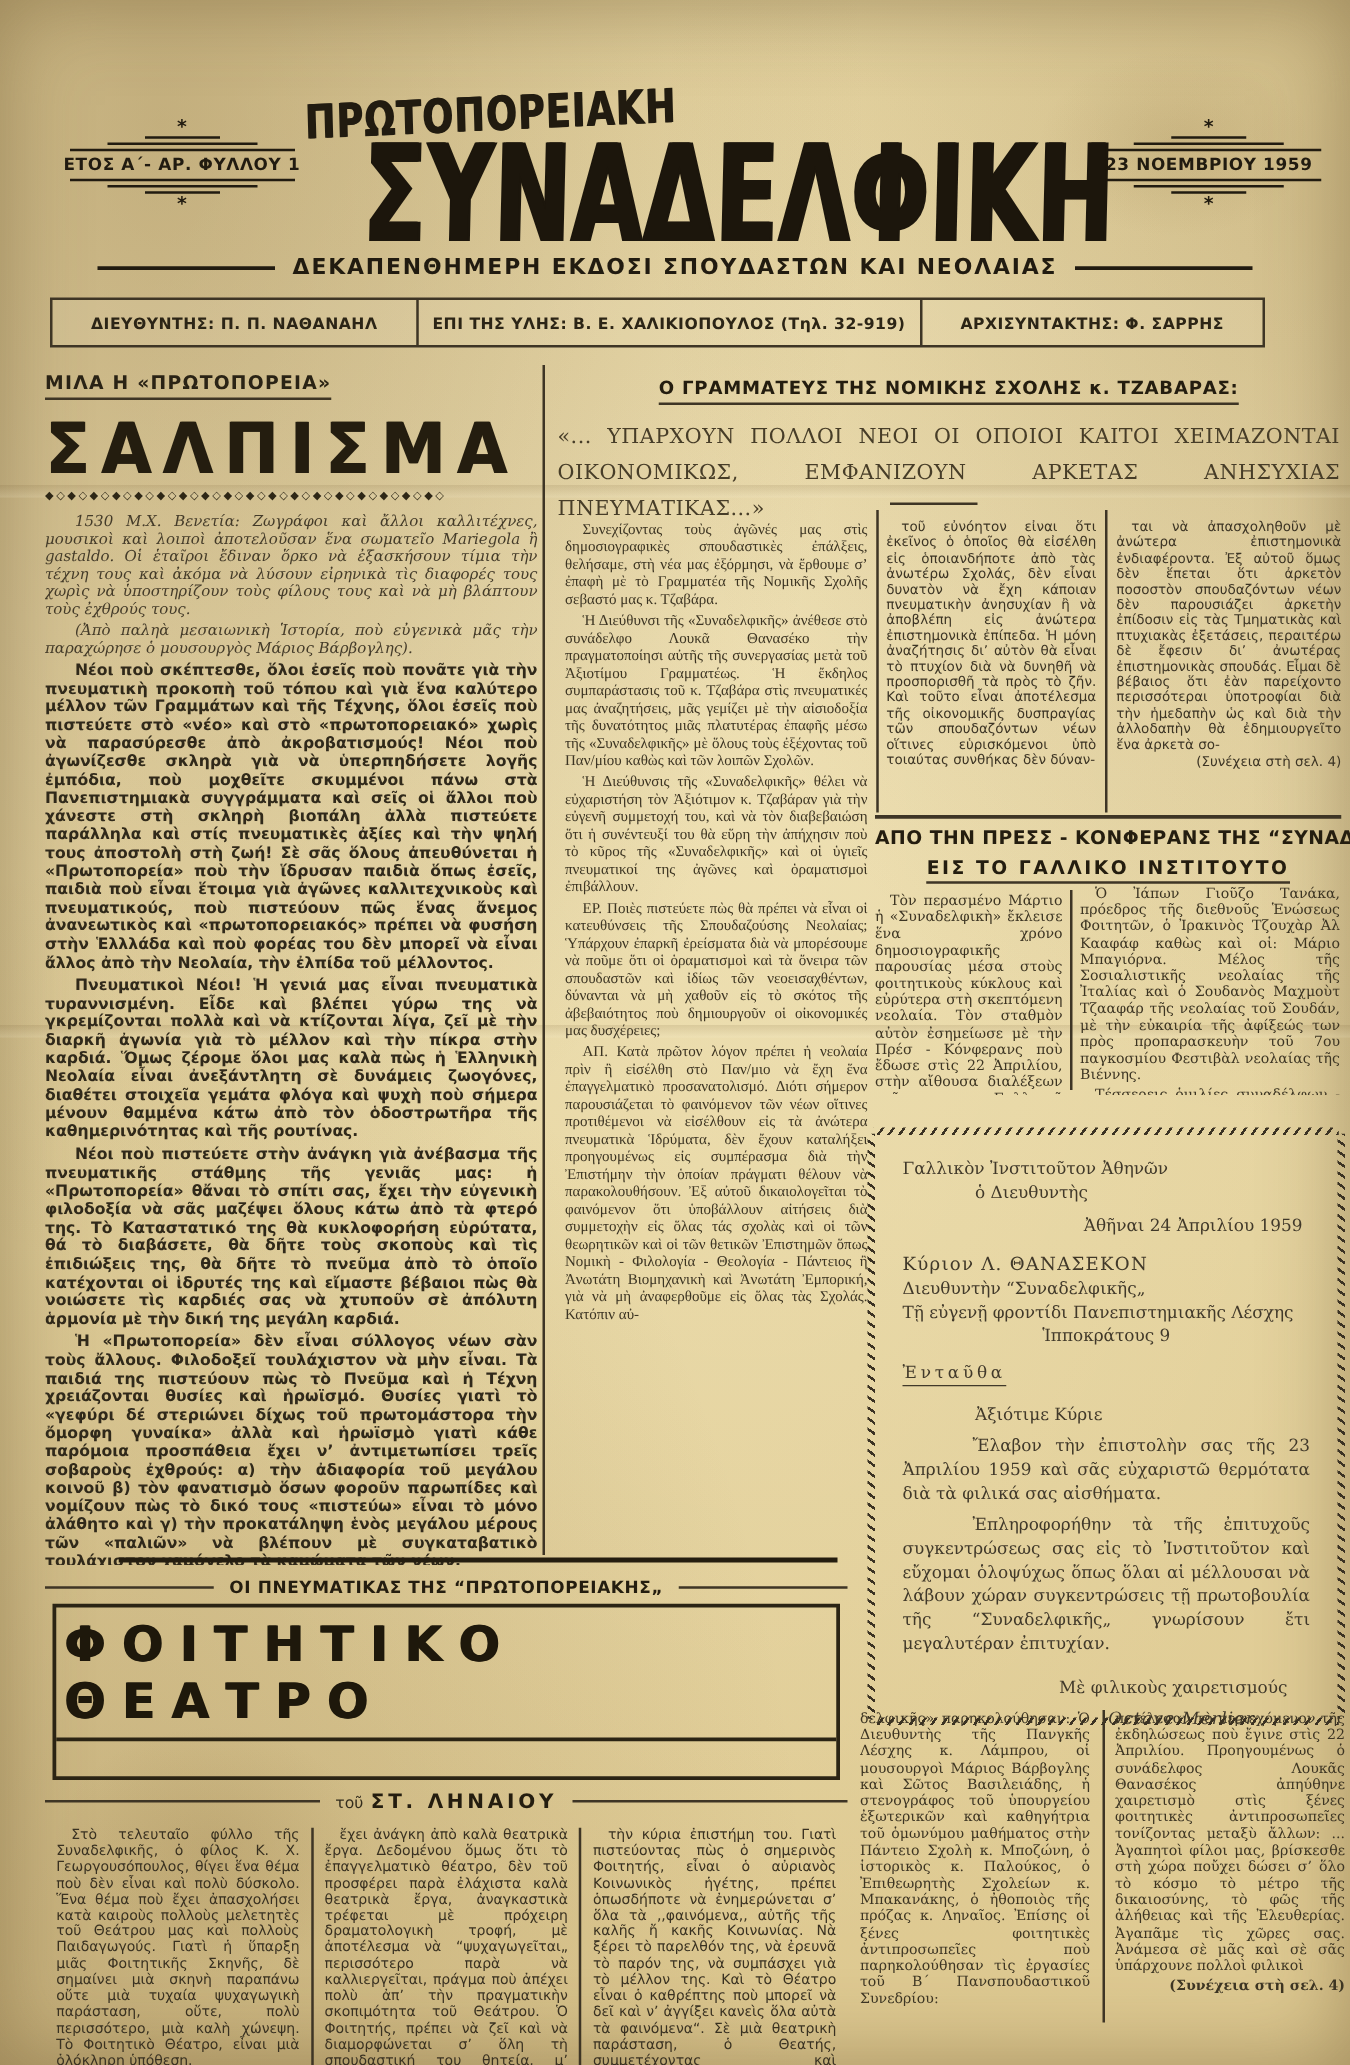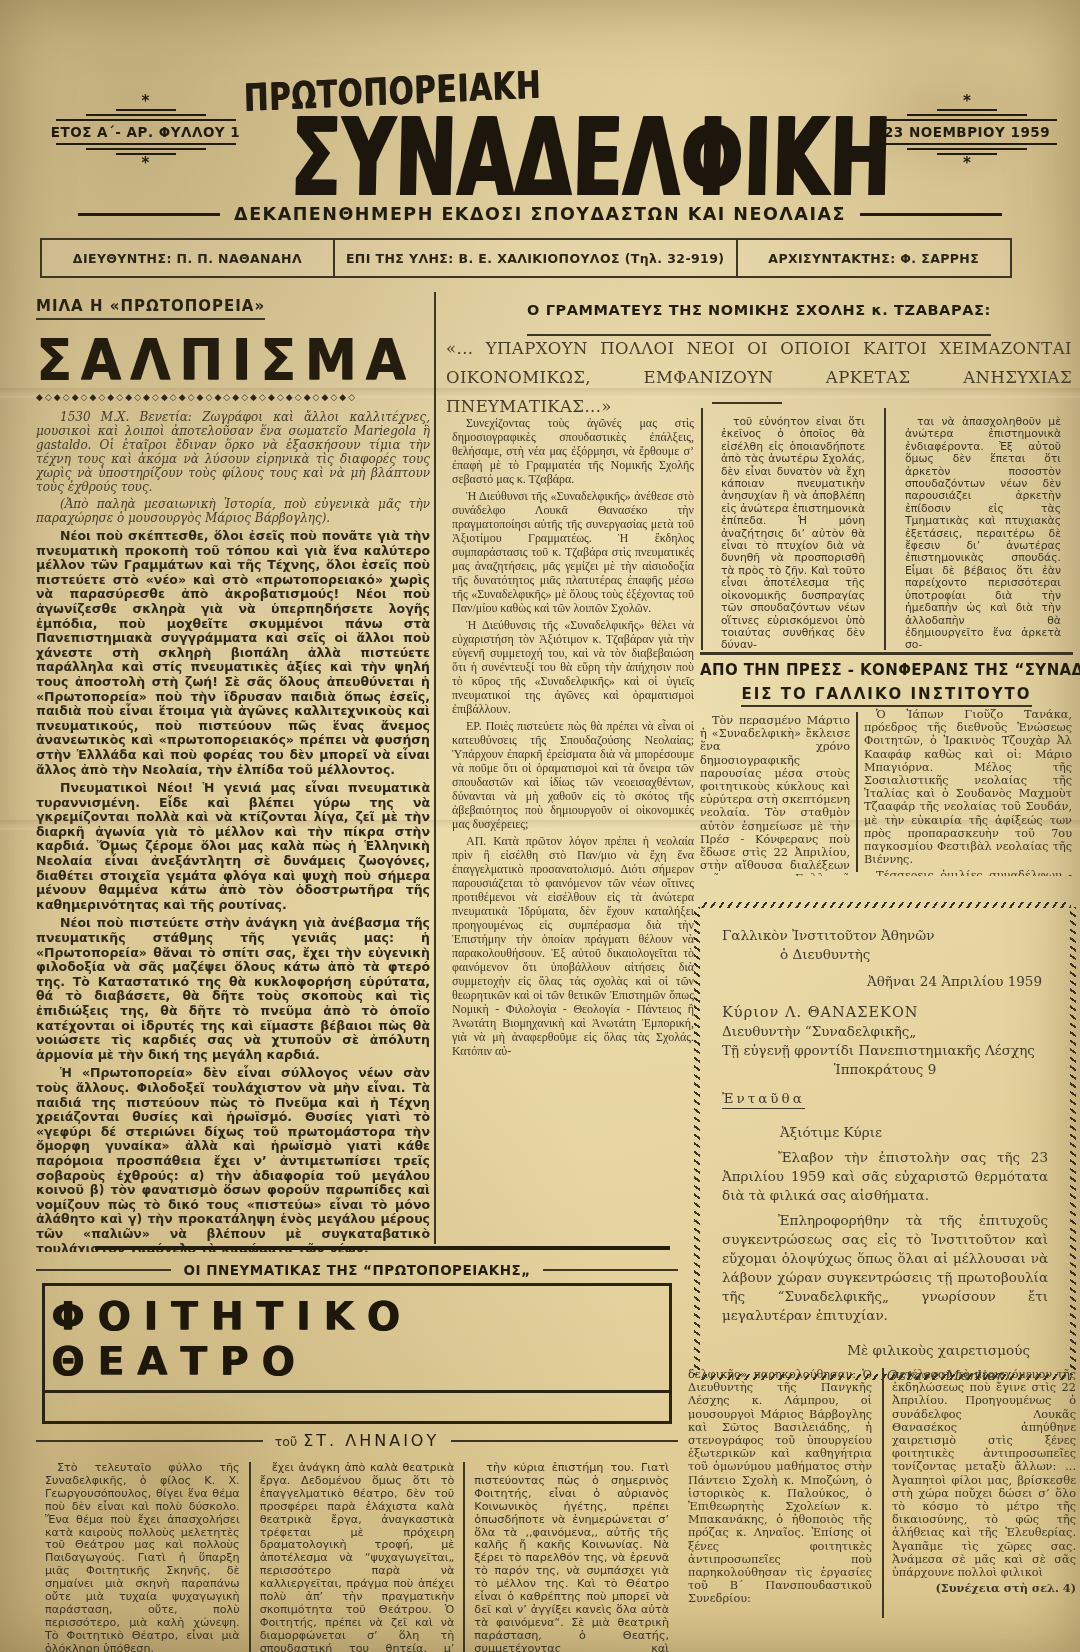--- a/index.html
+++ b/index.html
@@ -56,31 +56,31 @@
   .chain{font-size:9px;letter-spacing:2px;color:#2e2716;white-space:nowrap;overflow:hidden;margin-top:4px;}
   .salp-intro{font-family:"DejaVu Serif","Liberation Serif",serif;font-style:italic;
     font-size:12px;line-height:14px;text-align:justify;color:#443b29;margin:8px 0 4px;}
   .salp-intro p{margin:0 0 3px;text-indent:24px;}
   .salp-body p{margin:0 0 4px;text-indent:24px;font-weight:bold;font-size:12.5px;line-height:14.6px;
     text-align:justify;color:#30291a;}
 
   
   .int-header{text-align:center;}
   .int-header span{display:inline-block;font-weight:bold;font-size:14.5px;letter-spacing:.6px;
-    border-bottom:2.5px solid var(--rule);padding-bottom:16px;color:#241d0f;}
+    border-bottom:2.5px solid var(--rule);padding-bottom:3px;color:#241d0f;}
   .quote{font-family:"DejaVu Serif","Liberation Serif",serif;font-size:16.5px;line-height:29px;
     text-align:justify;color:#473d28;letter-spacing:.4px;word-spacing:3px;}
   .col{position:absolute;overflow:hidden;text-align:justify;}
   .serifcol p{margin:0 0 3px;text-indent:14px;font-family:Liberation Serif, serif;
     font-size:12px;line-height:14px;color:#3d3523;}
   .q-para{font-family:"DejaVu Serif","Liberation Serif",serif;font-size:13px;line-height:15.6px;
     color:#3a3120;margin:4px 0;}
   .a-para{font-size:11.5px;line-height:13.2px;color:#3a3323;margin:0;}
   .smallsans{font-size:10.8px;line-height:12.4px;color:#3c3424;}
-  .smallsans p{margin:0 12px 2px;text-indent:12px;}
+  .smallsans p{margin:0 0 2px;text-indent:12px;}
 
   
   .press-t1{font-weight:bold;font-size:15px;letter-spacing:.4px;text-align:center;color:#241d0f;white-space:nowrap;}
   .press-t2{text-align:center;}
   .press-t2 span{display:inline-block;font-weight:bold;font-size:15px;letter-spacing:2px;
     border-bottom:2.5px solid var(--rule);padding-bottom:2px;color:#241d0f;}
   .presscol p{margin:0 0 3px;text-indent:12px;font-family:"DejaVu Serif","Liberation Serif",serif;
     font-size:11.3px;line-height:13.2px;color:#3d3523;text-align:justify;}
 
   
@@ -96,21 +96,21 @@
   .letter p.body{margin:6px 0 0;text-indent:56px;text-align:justify;}
   .letter .sig{font-style:italic;letter-spacing:1px;}
 
   
   .flank-row{display:flex;align-items:center;gap:12px;}
   .flank-row .line{flex:1;height:2px;background:var(--rule);}
   .theater-kicker{font-weight:bold;font-size:13.5px;letter-spacing:.5px;white-space:nowrap;color:#241d0f;}
   .theater-box{border:3px solid #2b2414;margin:5px 6px 0;padding:8px 0 28px;text-align:left;}
   .theater-title{display:inline-block;font-weight:bold;font-size:39px;letter-spacing:13px;color:#1e180b;
     border-bottom:3px solid #2b2414;padding:0 6px 6px;text-shadow:1px 0 currentColor;}
-  .byline-name{font-weight:normal;font-size:16px;letter-spacing:3px;color:#241d0f;}
+  .byline-name{font-weight:bold;font-size:16px;letter-spacing:3px;color:#241d0f;}
   .byline-pre{font-size:12.5px;color:#332c1c;margin-right:6px;}
   .theater-cols{display:flex;margin-top:12px;overflow:hidden;}
   .tcol{flex:1;padding:0 9px;text-align:justify;font-size:11.2px;line-height:12.9px;color:#393121;}
   .tcol + .tcol{border-left:2px solid var(--rule);}
   .tcol p{margin:0 0 3px;text-indent:12px;}
   .tcol .sub{font-weight:bold;text-indent:0;margin:4px 0 3px;}
   .heavy{position:absolute;height:4px;background:#241d0f;}
 </style>
 </head>
 <body>

